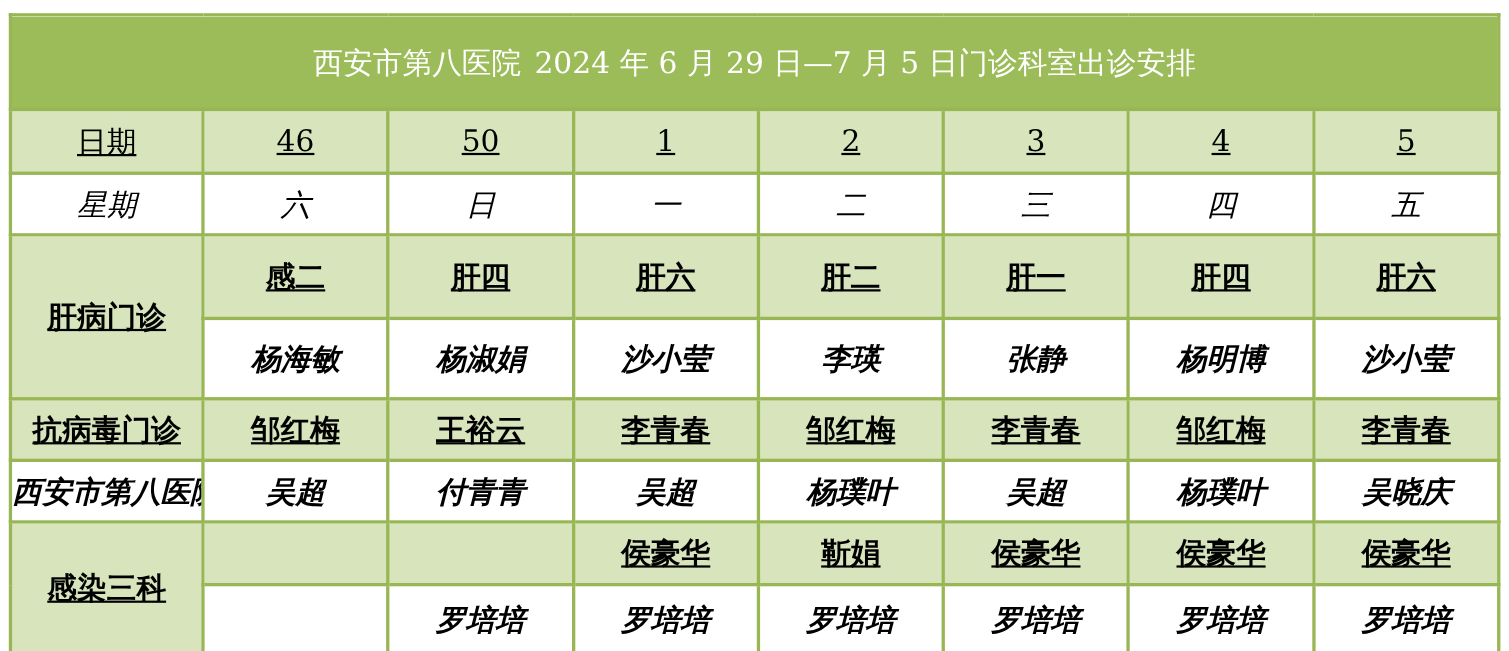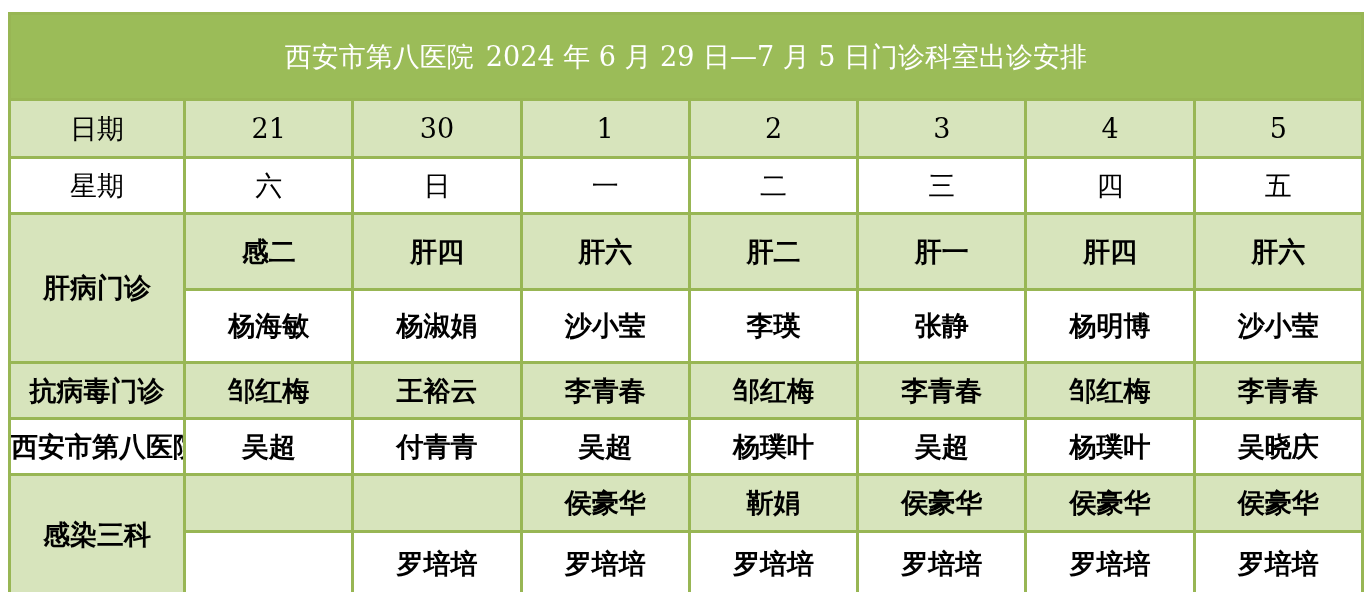--- a/index.html
+++ b/index.html
@@ -24,22 +24,22 @@
     font-size:27px;
     overflow:hidden;white-space:nowrap;
   }
   td.title-cell{
     background:var(--header-bg);
     color:var(--text-light);
     font-size:28px;
     padding:0;
   }
   .title-wrap{display:flex;flex-direction:row;justify-content:center;align-items:center;gap:12px;height:100%;}
-  .green-cell{background:var(--light-green);}
-  .white-cell{background:var(--white);}
+  .green-cell{background:var(--light-green);text-decoration:underline;}
+  .white-cell{background:var(--white);font-style:italic;}
   .bold-cell{font-weight:bold;}
   tr.r-header{height:86px;}
   tr.r-date{height:58px;}
   tr.r-week{height:56px;}
   tr.r-gan1{height:76px;margin-top:33px;}
   tr.r-gan2{height:73px;}
   tr.r-ganran{height:56px;}
   tr.r-zxy{height:56px;}
   tr.r-kang1{height:57px;}
   tr.r-kang2{height:64px;}
@@ -64,22 +64,22 @@
     <td colspan="8" class="title-cell">
       <div class="title-wrap">
         <div>西安市第八医院</div>
         <div>2024 年 6 月 29 日—7 月 5 日门诊科室出诊安排</div>
       </div>
     </td>
   </tr>
 
   <tr class="r-date">
     <td class="green-cell">日期</td>
-    <td class="green-cell">21</td>
-    <td class="green-cell">30</td>
+    <td class="green-cell">46</td>
+    <td class="green-cell">50</td>
     <td class="green-cell">1</td>
     <td class="green-cell">2</td>
     <td class="green-cell">3</td>
     <td class="green-cell">4</td>
     <td class="green-cell">5</td>
   </tr>
 
   <tr class="r-week">
     <td class="white-cell">星期</td>
     <td class="white-cell">六</td>

